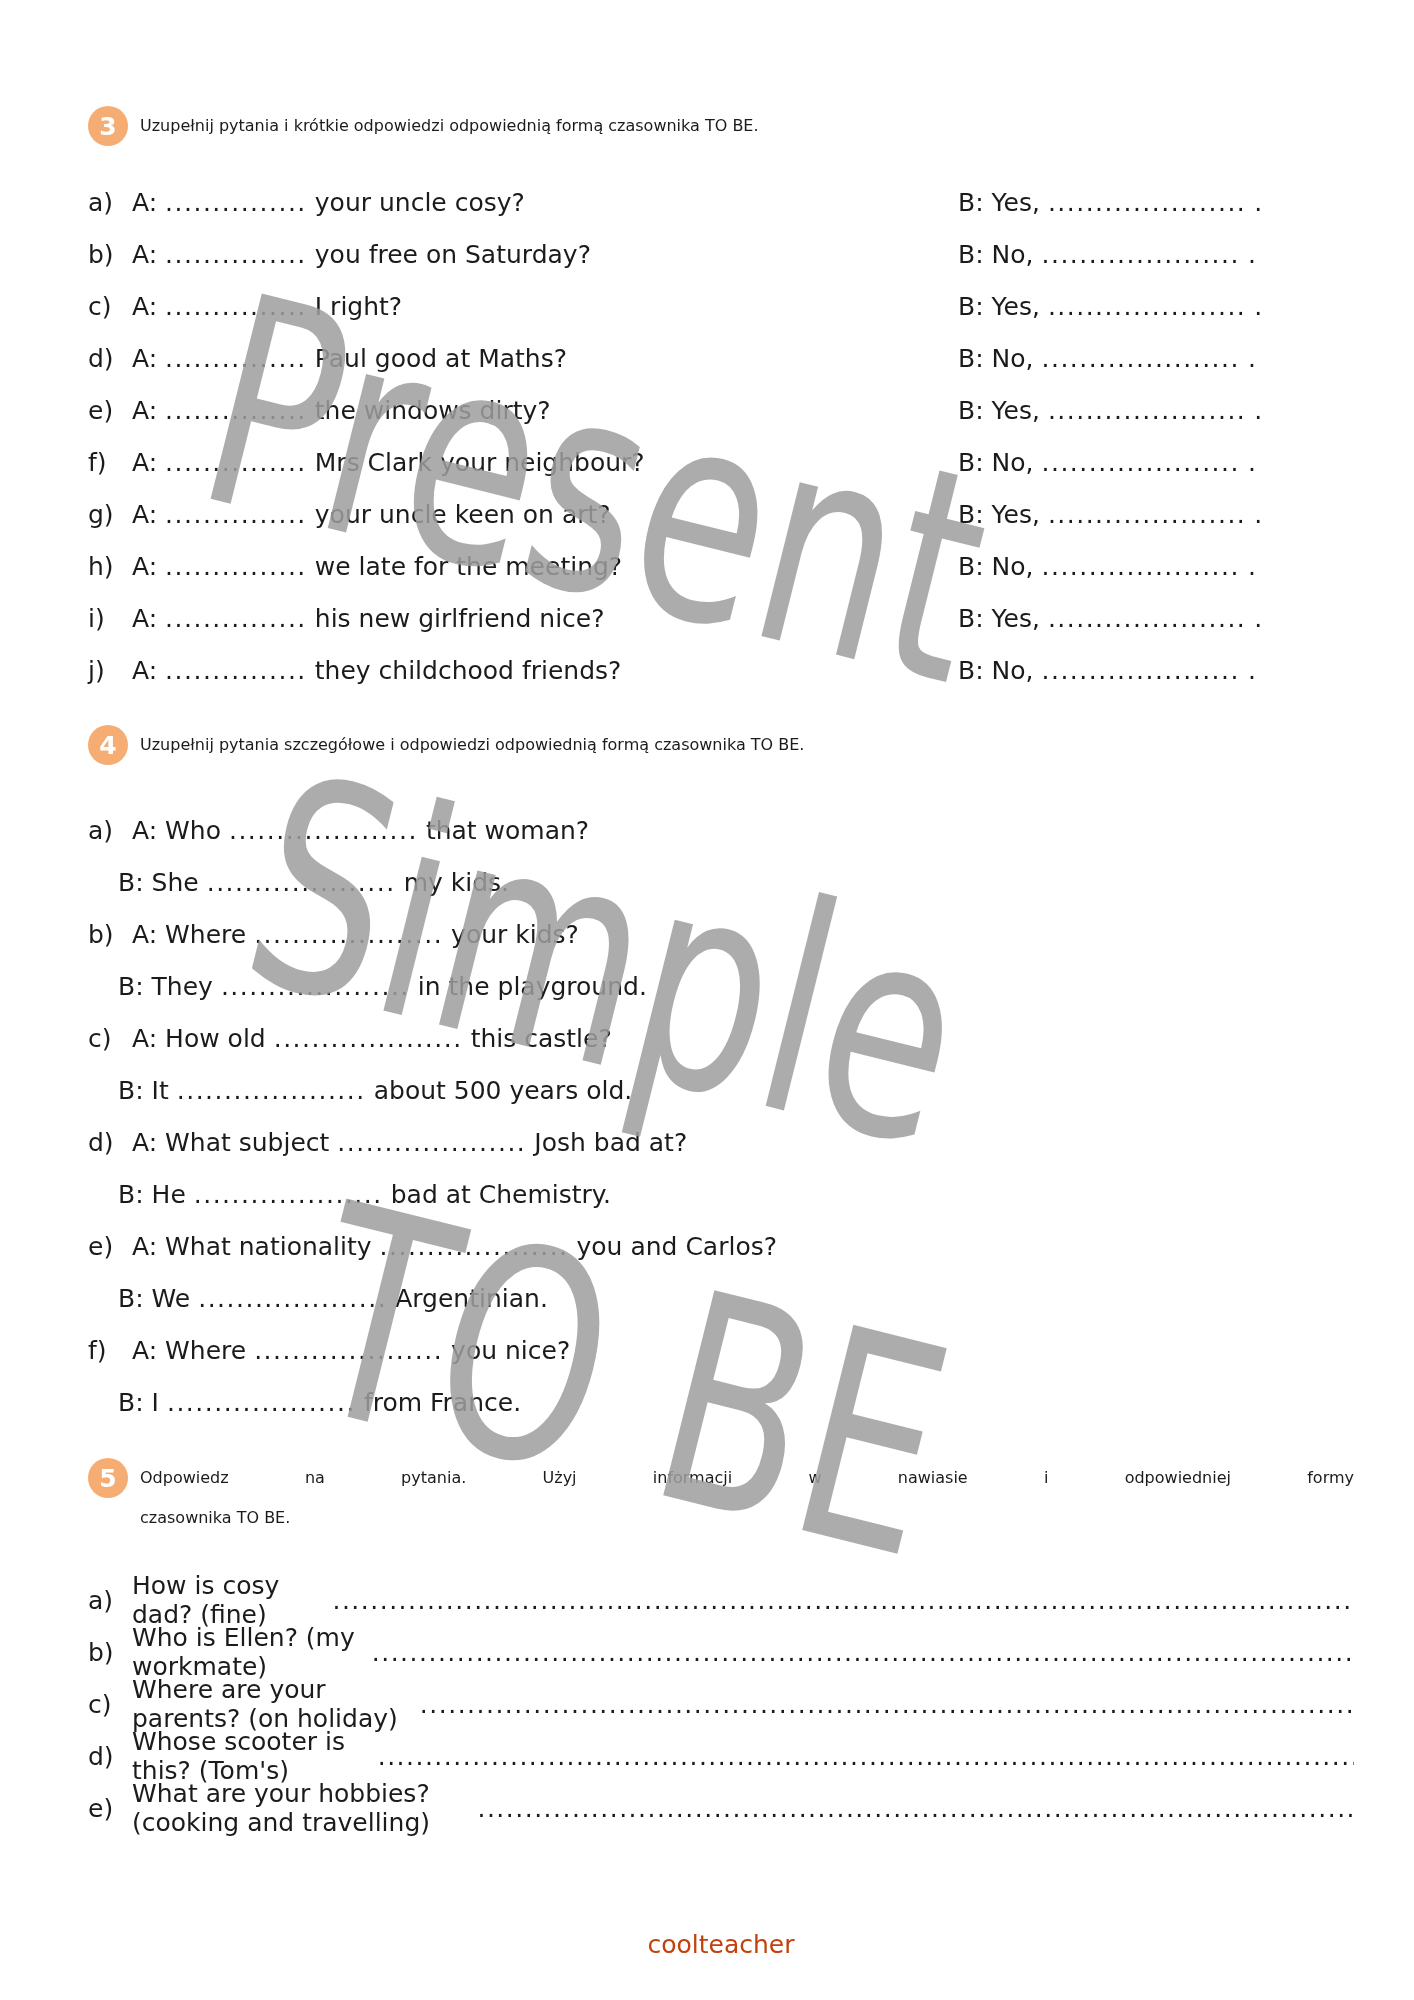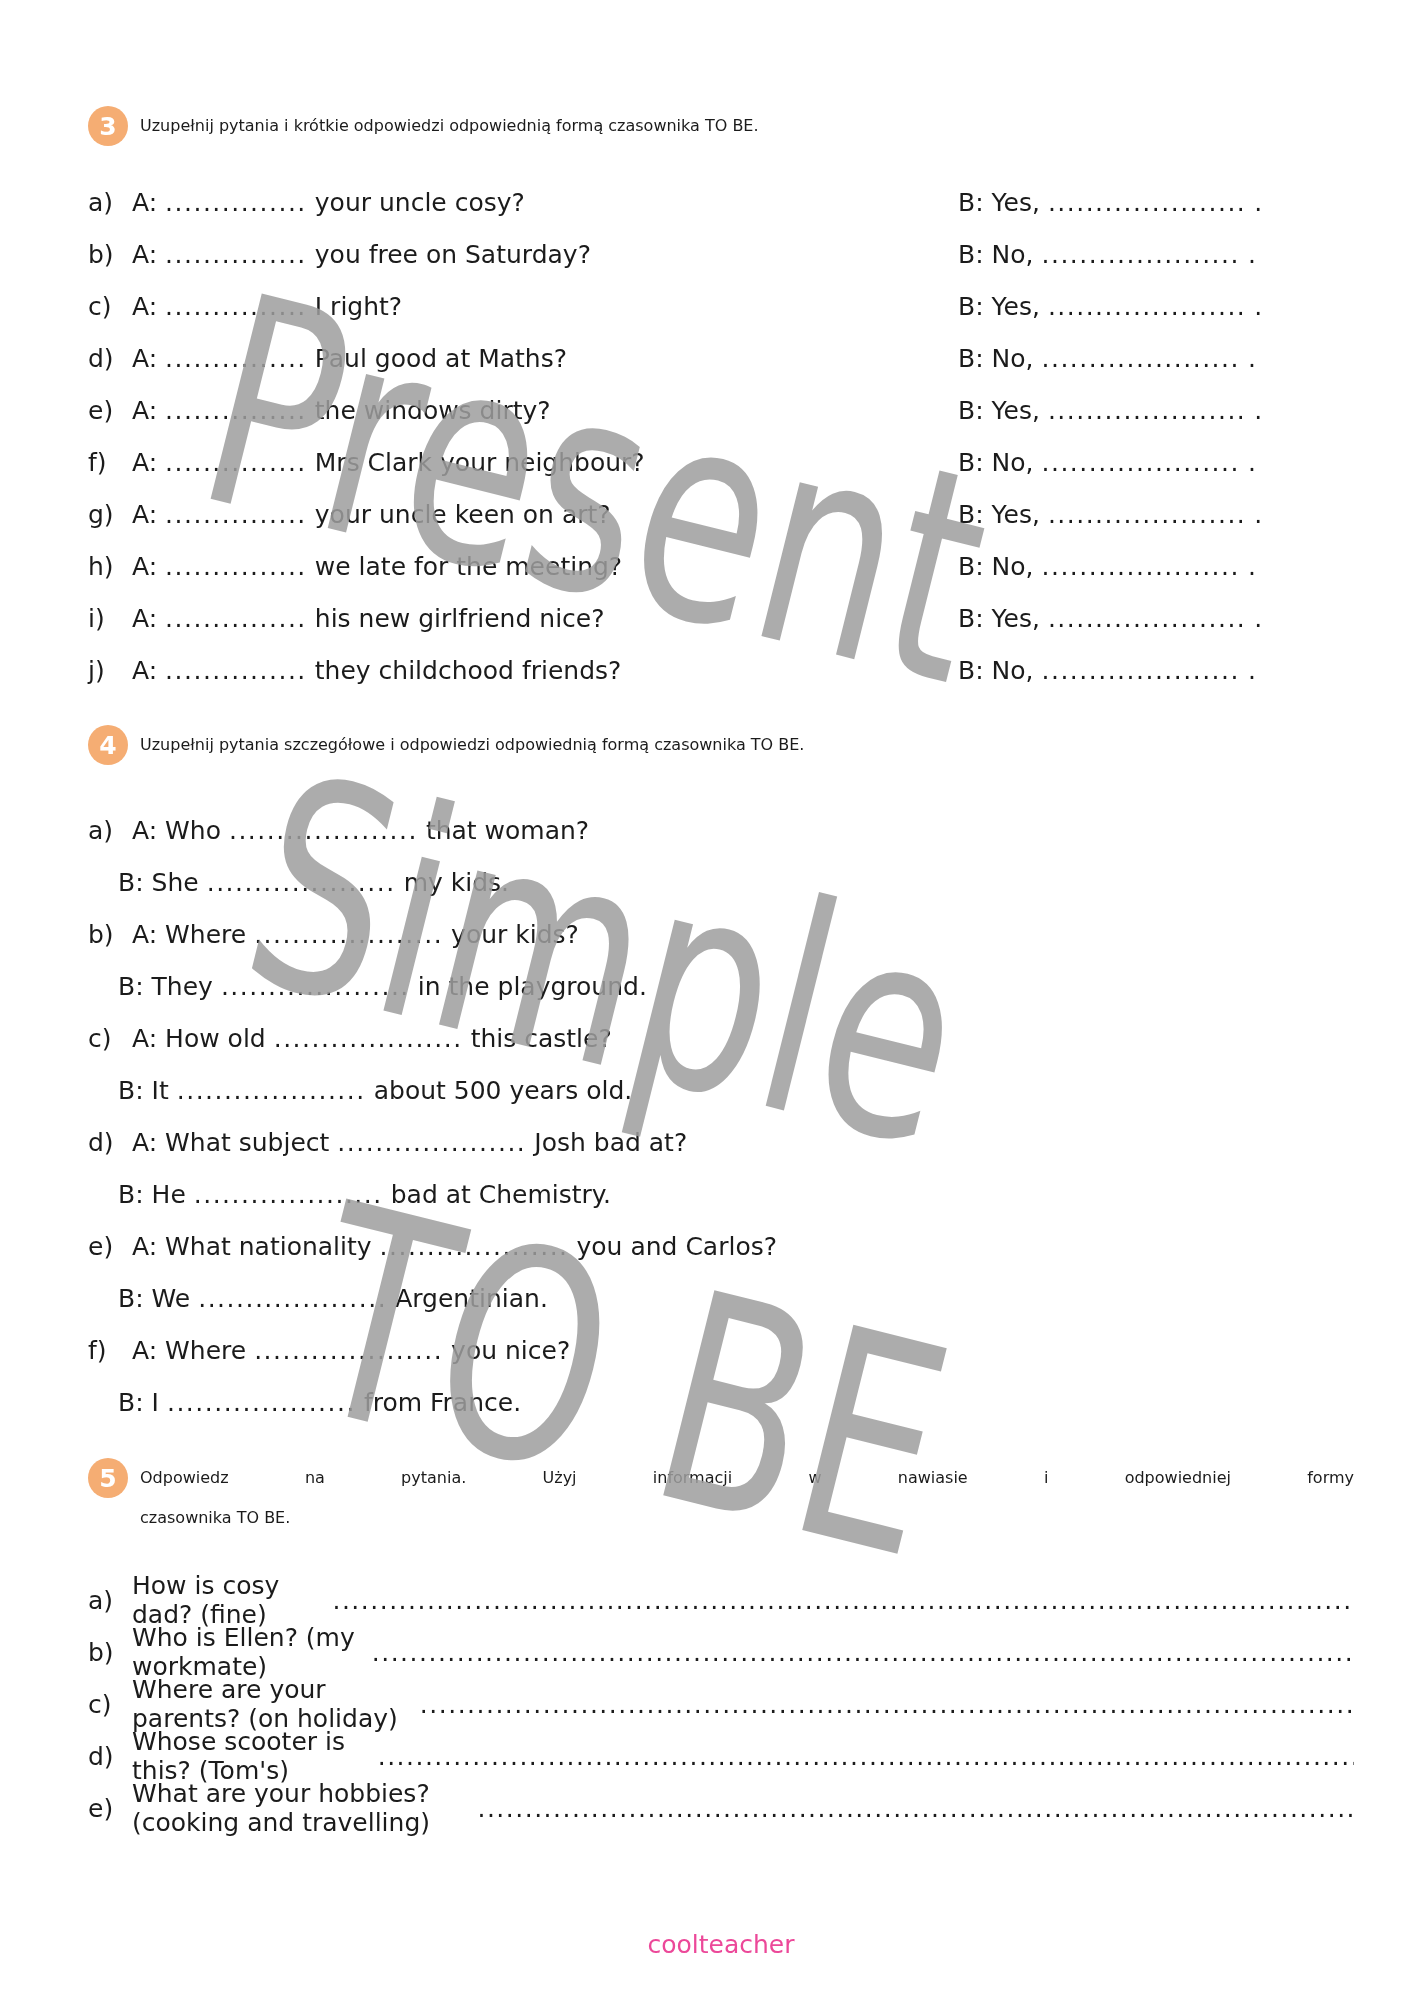--- a/index.html
+++ b/index.html
@@ -42,21 +42,21 @@
 
   
   #sec5-heading { margin-top:30px; }
   #rows5 { margin-top:36px; }
   .fill { flex:1 1 auto; overflow:hidden; white-space:nowrap; letter-spacing:1.5px; margin-left:8px; }
 
   #sec3-heading { margin-top:106px; }
 
   .footer {
     margin-top:96px; text-align:center;
-    font-size:25px; color:#ec4899;
+    font-size:25px; color:#c2410c;
   }
 
   
   .watermark { position:absolute; left:0; top:0; width:100%; height:100%; z-index:5; pointer-events:none; }
   .wm {
     position:absolute;
     color:rgba(158,158,158,0.85);
     font-size:290px;
     line-height:1;
     white-space:nowrap;

